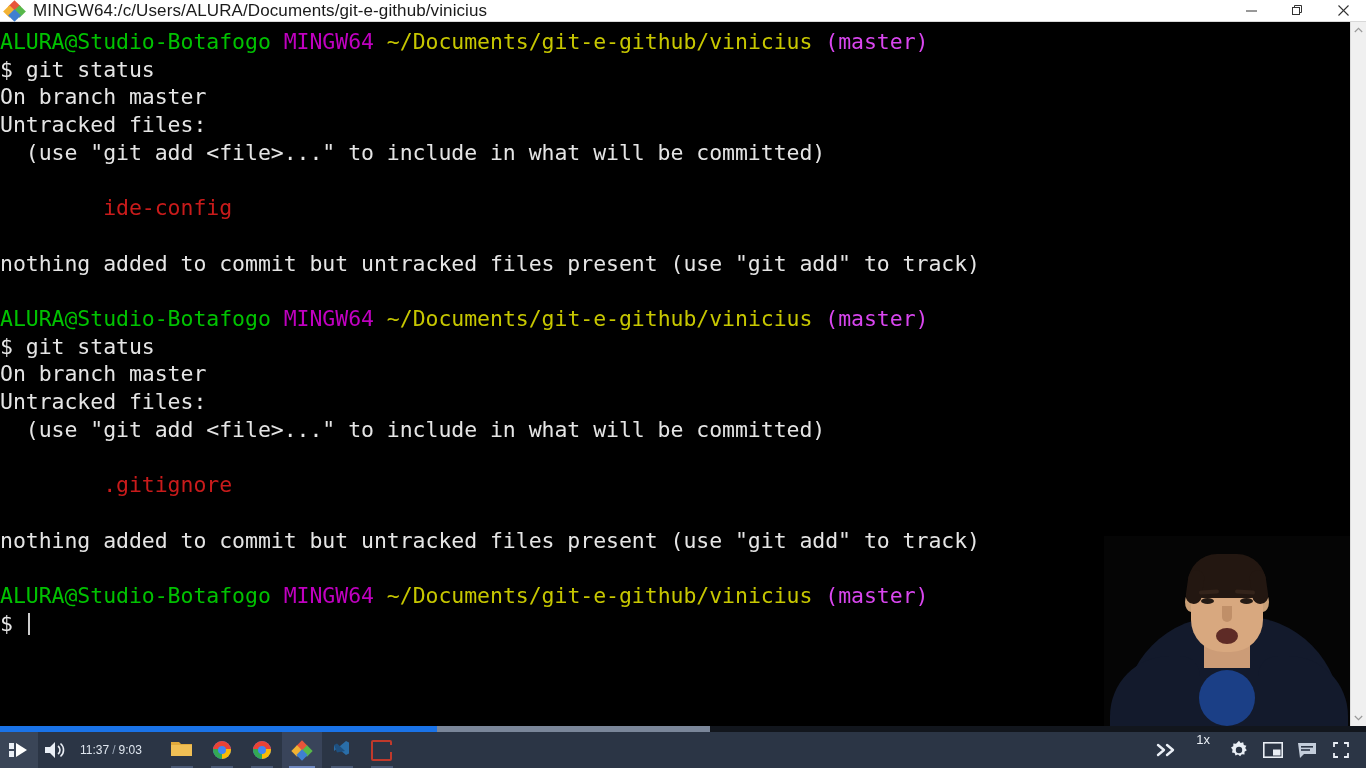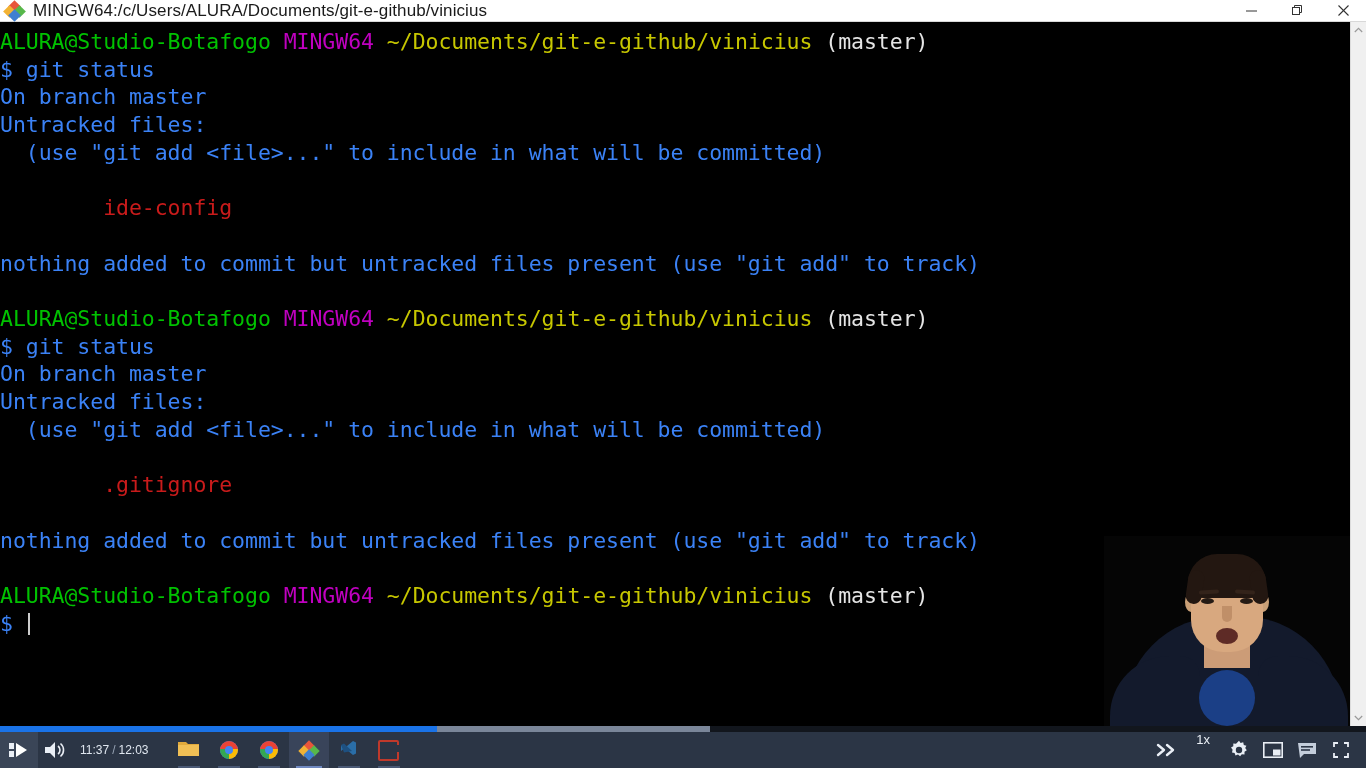--- a/index.html
+++ b/index.html
@@ -52,23 +52,23 @@
     font-family: "DejaVu Sans Mono", monospace;
     font-size: 21.5px;
     line-height: 27.7px;
     white-space: pre;
     color: #cccccc;
     letter-spacing: -0.05px;
   }
   .c-green   { color: #00c200; margin-top: 14px; }
   .c-magenta { color: #c000c0; }
   .c-yellow  { color: #c7c700; }
-  .c-cyan    { color: #e5e5e5; }
+  .c-cyan    { color: #d946ef; }
   .c-red     { color: #c91b1b; }
-  .c-gray    { color: #3b82f6; }
+  .c-gray    { color: #e5e5e5; }
   .cursor {
     display: inline-block;
     width: 2px; height: 22px;
     background: #cccccc;
     vertical-align: -4px;
     margin-left: 2px;
   }
 
   
   .scrollbar {
@@ -306,21 +306,21 @@
         </svg>
       </div>
       <div class="pb-btn">
         <svg width="22" height="18" viewBox="0 0 22 18">
           <polygon points="1,6 6,6 11,1 11,17 6,12 1,12" fill="#e9eef5"></polygon>
           <path d="M14,5 a5,5 0 0 1 0,8" fill="none" stroke="#e9eef5" stroke-width="1.6"></path>
           <path d="M16.5,2.5 a8.5,8.5 0 0 1 0,13" fill="none" stroke="#e9eef5" stroke-width="1.6"></path>
         </svg>
       </div>
       <div class="pb-time">
-        <span>11:37</span><span class="sep">/</span><span>12:03</span>
+        <span>11:37</span><span class="sep">/</span><span>9:03</span>
       </div>
 
       <div class="tasks">
         <div class="task underline">
           <span>
             <svg width="21" height="17" viewBox="0 0 21 17">
               <path d="M0,2 h8 l2,2 h11 v12 h-21 z" fill="#e0a93c"></path>
               <path d="M0,5 h21 v11 h-21 z" fill="#f0bf55"></path>
             </svg>
           </span>

